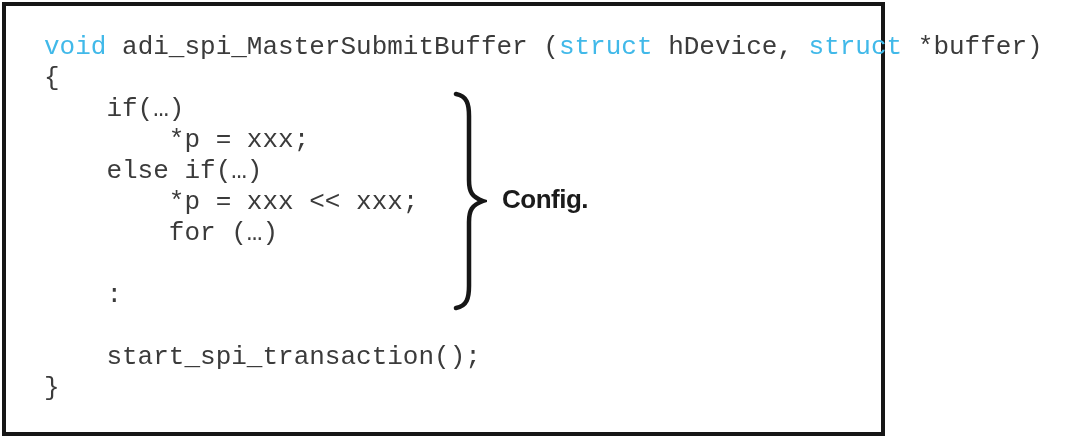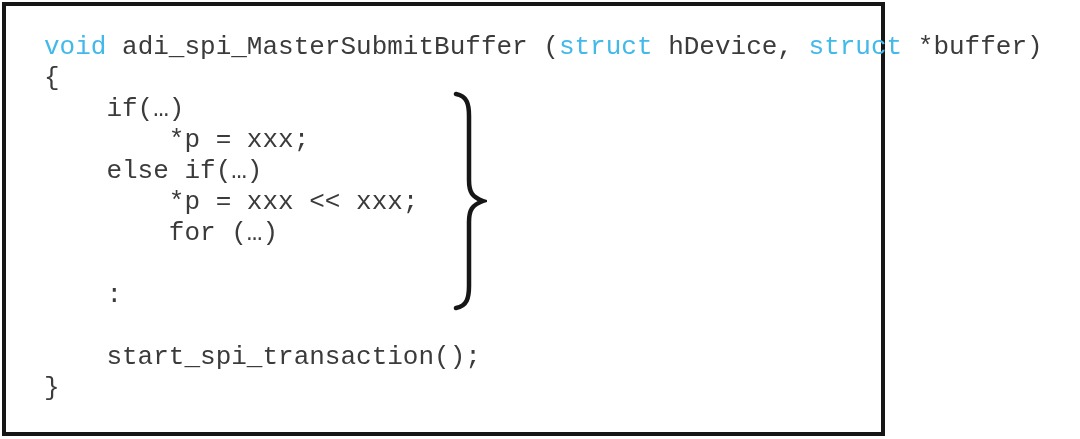--- a/index.html
+++ b/index.html
@@ -72,15 +72,16 @@
         <path d="M 3,3
                  C 14,5 16,13 16,25
                  L 16,89
                  C 16,101 19,106 30,110
                  C 19,114 16,119 16,131
                  L 16,195
                  C 16,207 14,215 3,217" fill="none" stroke="#161616" stroke-width="4.5" stroke-linecap="round"></path>
       </svg>
     </div>
 
+    <div class="config-label">Config.</div>
 
   </div>
 </div>
 
 </body></html>

